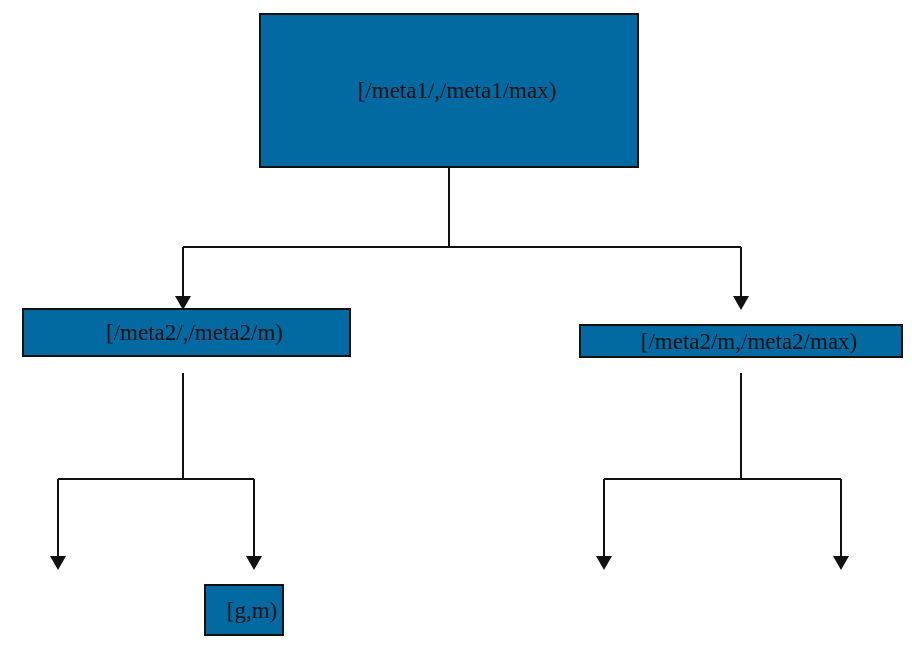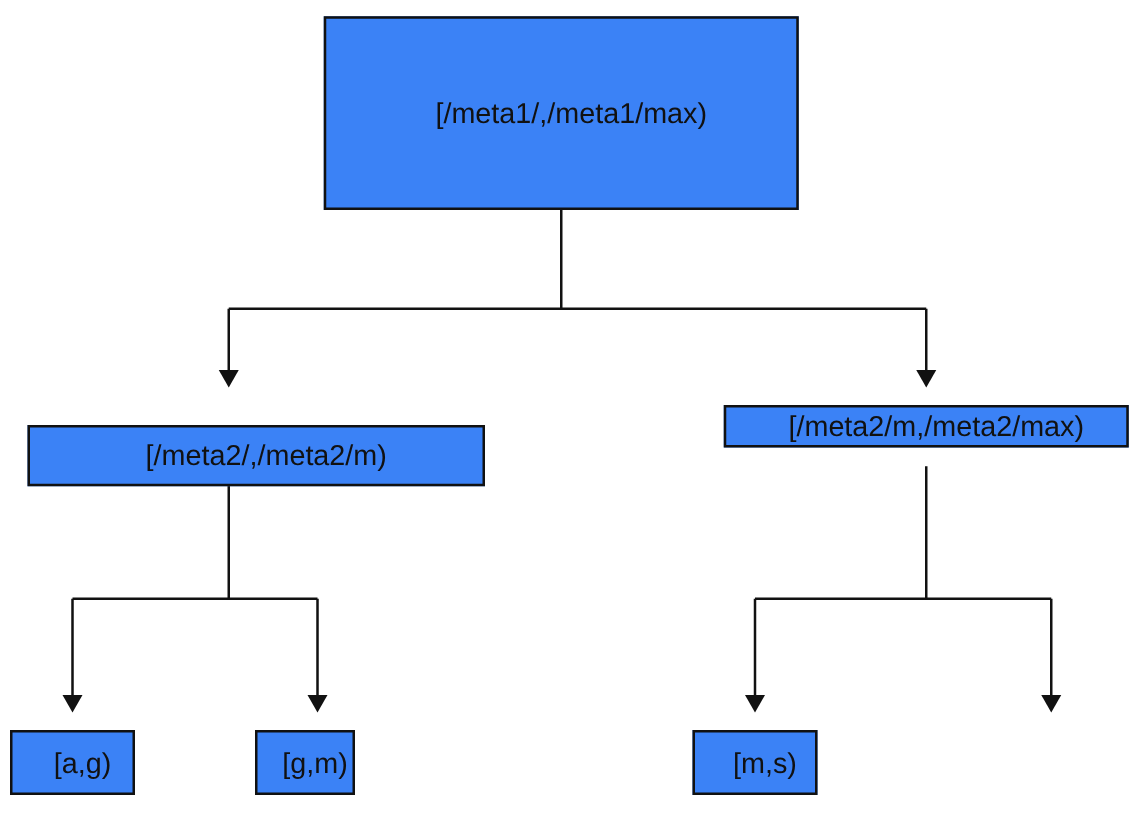--- a/index.html
+++ b/index.html
@@ -18,25 +18,25 @@
     position: absolute;
     left: 0;
     top: 0;
     width: 912px;
     height: 652px;
   }
   .node {
     position: absolute;
     box-sizing: border-box;
     border: 2px solid #111111;
-    background: #3b82f6;
+    background: #0369a1;
     display: flex;
     align-items: center;
     justify-content: center;
-    font-family: Liberation Sans, sans-serif;
+    font-family: Liberation Serif, serif;
     font-size: 23px;
     color: #111111;
     white-space: nowrap;
     line-height: 1;
     padding-left: 16px;
   }
   .edge {
     stroke: #111111;
     stroke-width: 2;
     fill: none;
@@ -69,34 +69,28 @@
       <path class="edge" d="M741,373 L741,479 M604,479 L841,479 M604,479 L604,557 M841,479 L841,557"></path>
       <polygon class="arrowhead" points="596,556 612,556 604,570"></polygon>
       <polygon class="arrowhead" points="833,556 849,556 841,570"></polygon>
     </g>
   </svg>
 
   <div class="node" style="left:259px; top:13px; width:380px; height:155px;">
     <span>[/meta1/,/meta1/max)</span>
   </div>
 
-  <div class="node" style="left:22px; top:340px; width:366px; height:49px;">
+  <div class="node" style="left:22px; top:308px; width:329px; height:49px;">
     <span>[/meta2/,/meta2/m)</span>
   </div>
 
   <div class="node" style="left:579px; top:324px; width:324px; height:34px;">
     <span>[/meta2/m,/meta2/max)</span>
   </div>
 
-  <div class="node" style="left:8px; top:584px; width:100px; height:52px;">
-    <span>[a,g)</span>
-  </div>
 
   <div class="node" style="left:204px; top:584px; width:80px; height:52px;">
     <span>[g,m)</span>
   </div>
 
-  <div class="node" style="left:554px; top:584px; width:100px; height:52px;">
-    <span>[m,s)</span>
-  </div>
 
 
 </div>
 
 </body></html>

